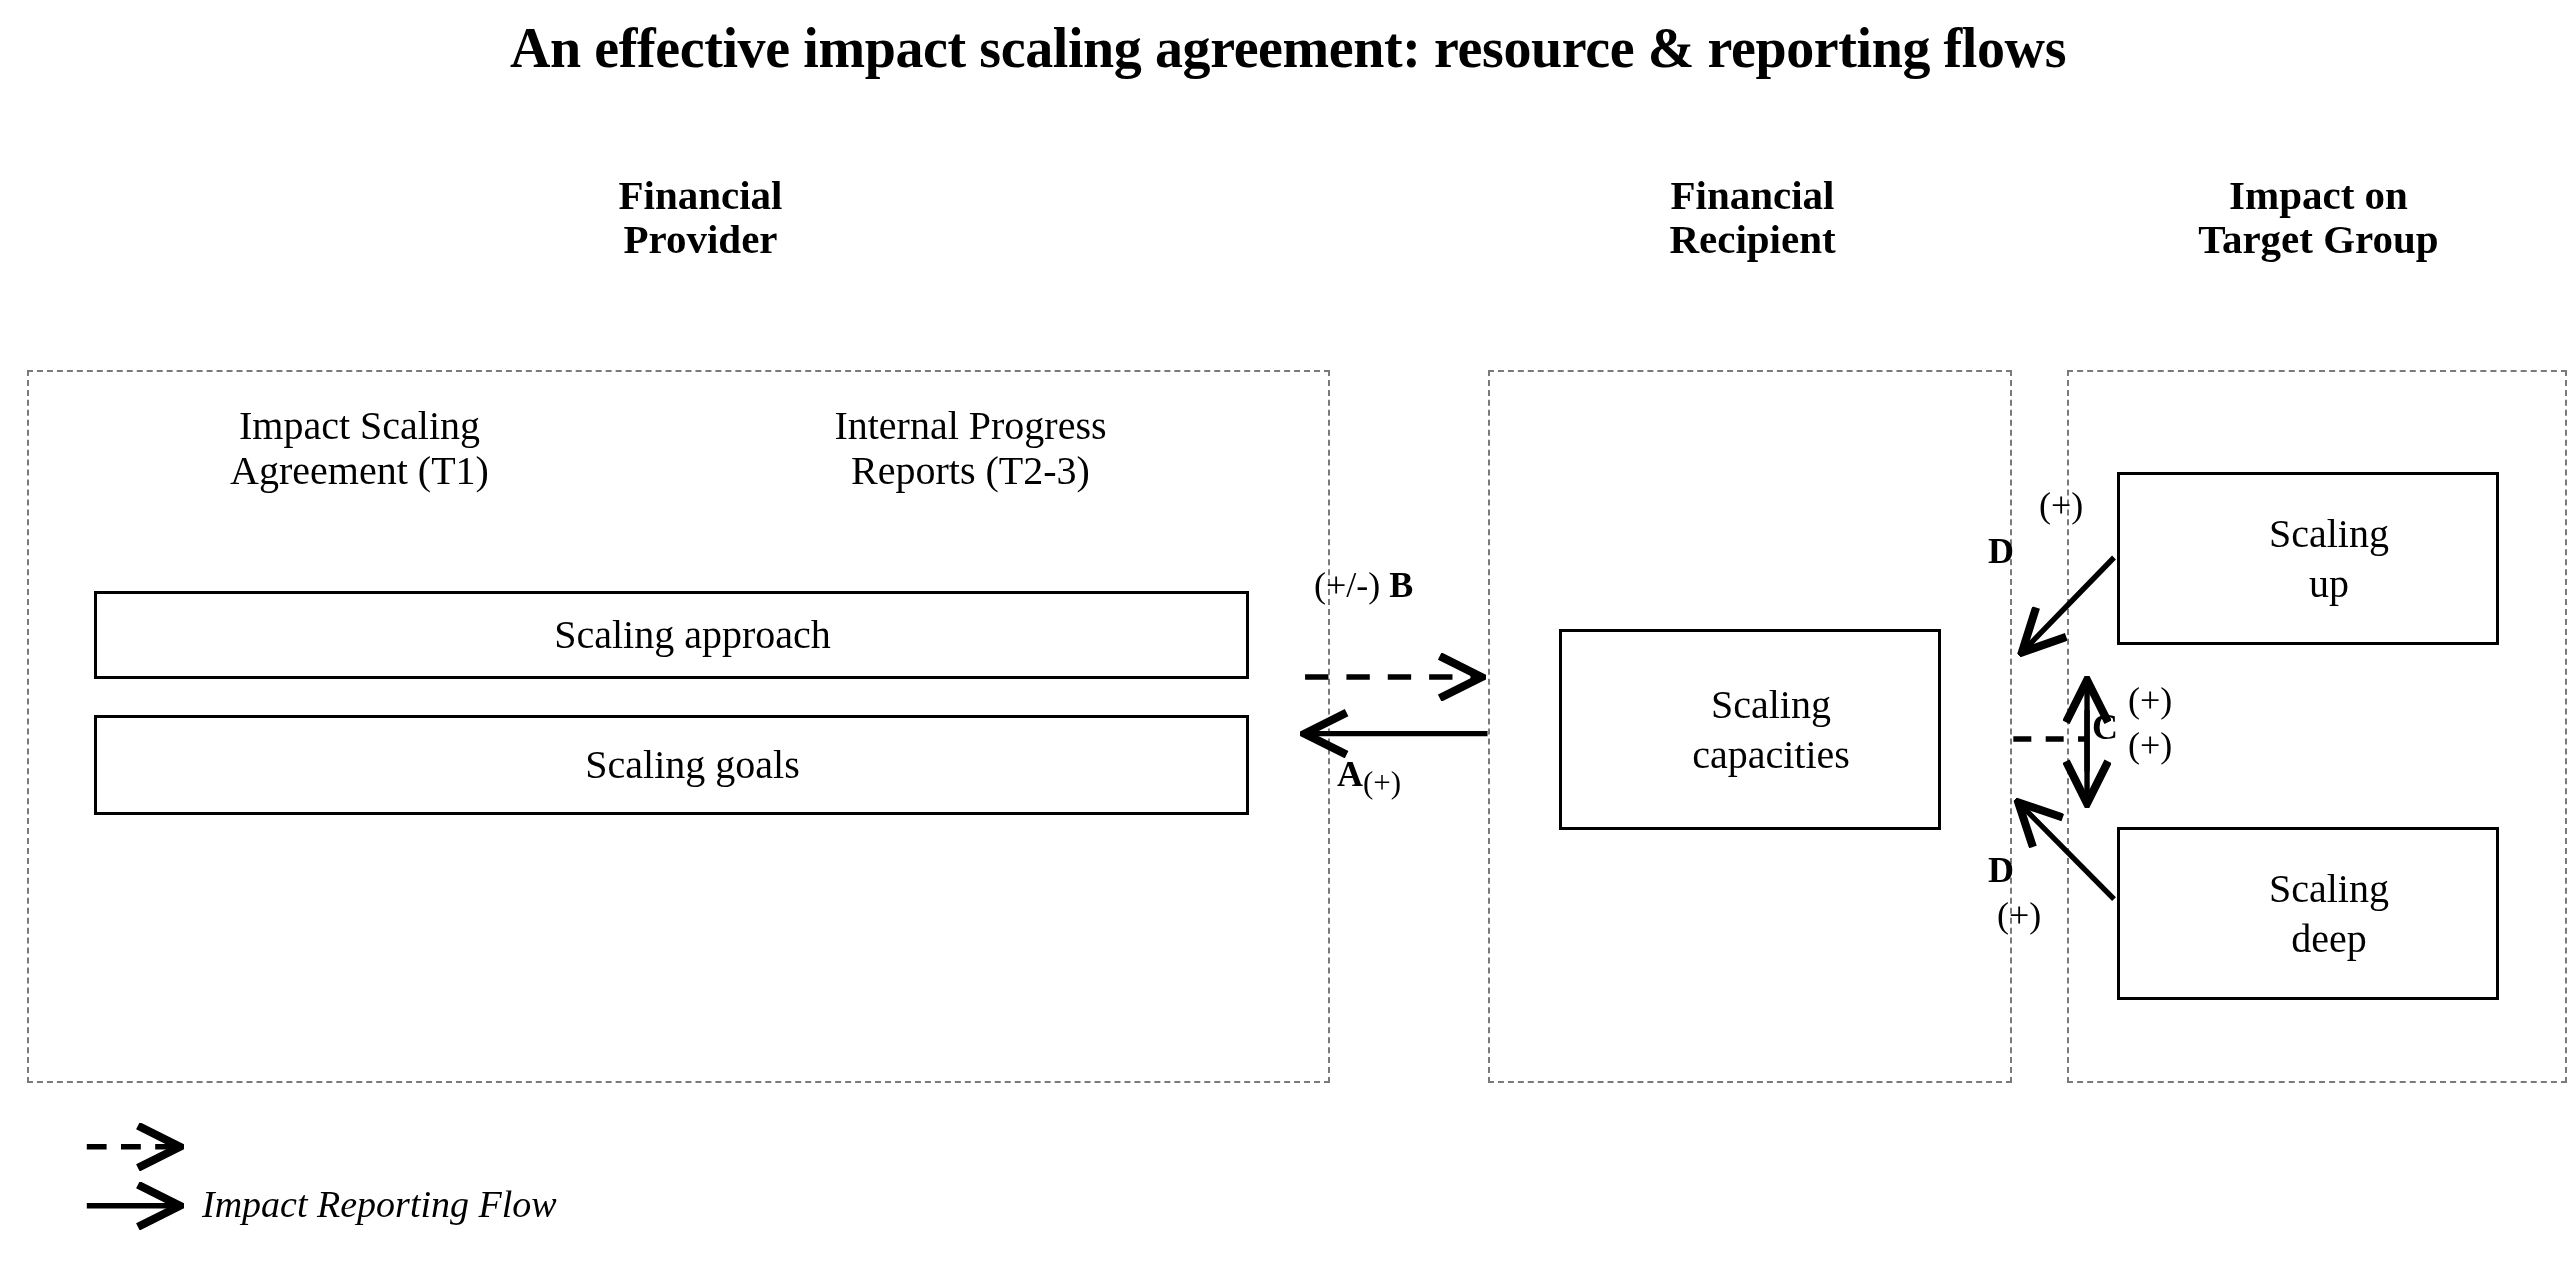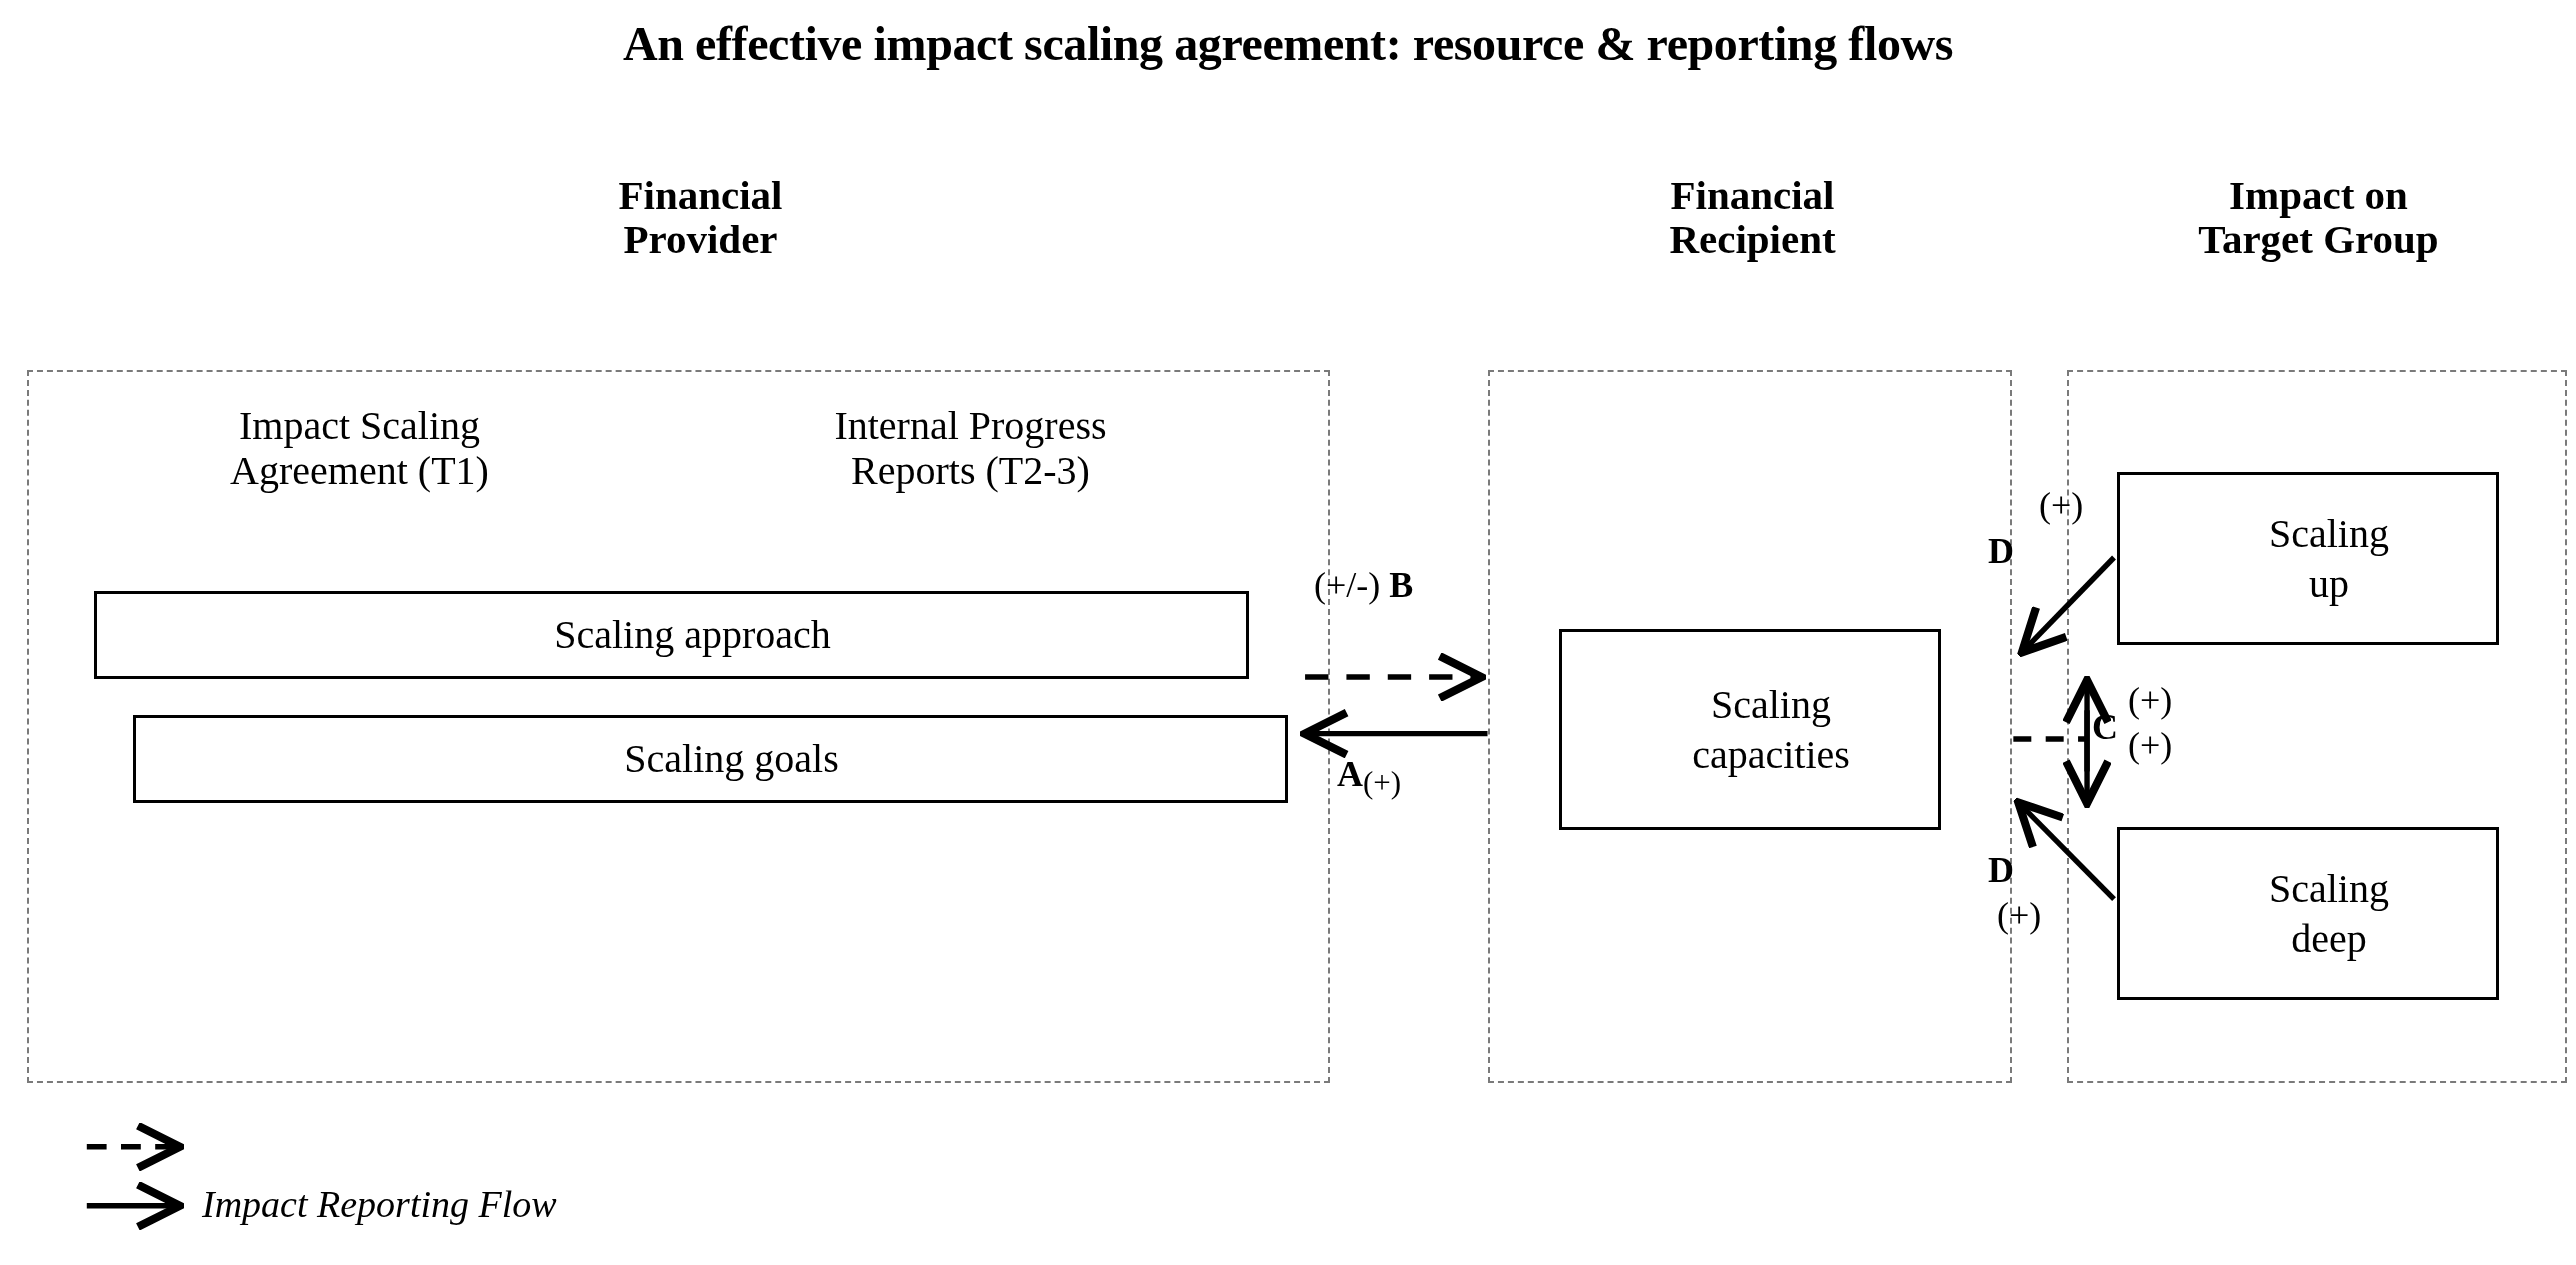--- a/index.html
+++ b/index.html
@@ -19,21 +19,21 @@
     overflow: hidden;
   }
   .abs { position: absolute; }
 
   
   #title {
     top: 16px;
     left: 0;
     width: 2576px;
     text-align: center;
-    font-size: 48px;
+    font-size: 56px;
     font-weight: bold;
     letter-spacing: -0.4px;
   }
 
   
   .col-header {
     text-align: center;
     font-size: 41px;
     line-height: 1.08;
     font-weight: bold;
@@ -70,21 +70,21 @@
     flex-direction: column;
     align-items: center;
     justify-content: center;
     text-align: center;
     font-size: 40px;
     line-height: 1.25;
     padding-left: 42px;
   }
   .ital { }
   #box-approach { top: 584px;  left: 94px;  width: 1155px; height: 88px; margin-top: 7px; }
-  #box-goals    { top: 715px;  left: 94px;  width: 1155px; height: 88px; margin-left: 39px; }
+  #box-goals    { top: 715px;  left: 94px;  width: 1155px; height: 100px; }
   #box-capacities { top: 629px; left: 1559px; width: 382px; height: 201px; }
   #box-up   { top: 472px; left: 2117px; width: 382px; height: 173px; }
   #box-deep { top: 827px; left: 2117px; width: 382px; height: 173px; }
 
   
   .edge-label { font-size: 36px; white-space: nowrap; }
   .edge-label b { font-weight: bold; }
   #lbl-b  { top: 564px; left: 1314px; }
   #lbl-a  { top: 753px; left: 1337px; }
   #lbl-d-top    { top: 530px; left: 1988px; font-weight: bold; }

